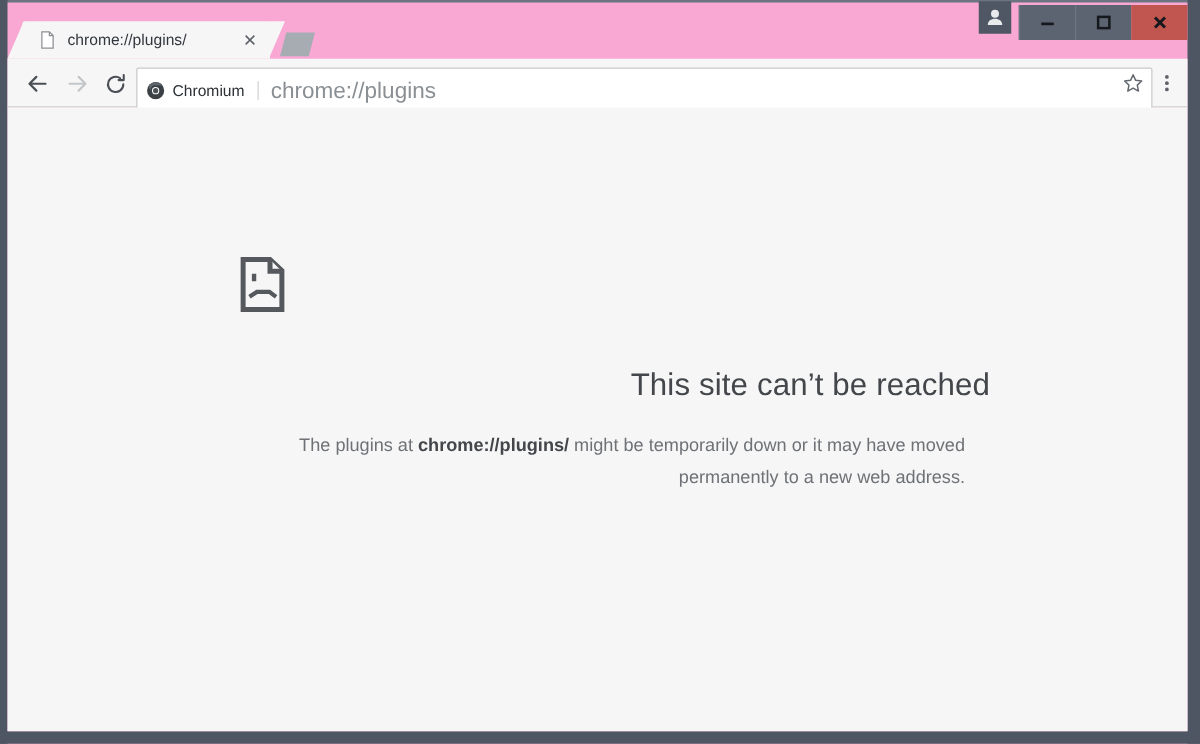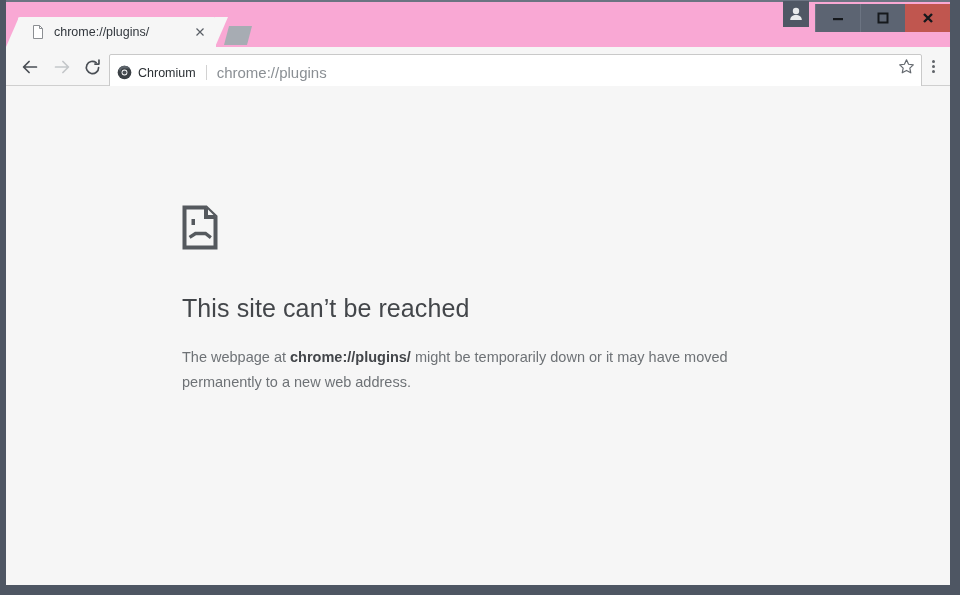--- a/index.html
+++ b/index.html
@@ -195,21 +195,21 @@
     white-space: nowrap;
   }
   #omnibox-separator {
     width: 1px;
     height: 15px;
     background: #d2d2d2;
     margin: 0 10px;
     flex-shrink: 0;
   }
   #omnibox-url {
-    font-size: 15px;
+    font-size: 18px;
     color: #8a8f94;
     white-space: nowrap;
     overflow: hidden;
   }
   #bookmark-star {
     position: absolute;
     right: 34px; top: 10px;
     width: 19px; height: 19px;
     cursor: pointer;
   }
@@ -235,23 +235,24 @@
   #page-content {
     position: absolute;
     left: 6px; top: 86px;
     width: 944px; height: 499px;
     background: #f6f6f6;
     overflow: hidden;
   }
 
   #error-container {
     position: absolute;
-    left: 176px;
+    left: 186px;
     top: 119px;
     width: 600px;
+    text-align: right;
   }
   #sad-page-icon {
     width: 36px; height: 45px;
     margin-bottom: 44px;
   }
   #error-heading {
     font-size: 25px;
     font-weight: normal;
     color: #43464a;
     margin: 0 0 22px 0;
@@ -391,18 +392,18 @@
         <svg viewBox="0 0 36 45" width="36" height="45">
           <path d="M2.5 2.5 H24 L33.5 11.5 V42.5 H2.5 Z" fill="none" stroke="#55595e" stroke-width="4"></path>
           <path d="M24 2.5 V12 H33.5" fill="#f6f6f6" stroke="#55595e" stroke-width="4"></path>
           <rect x="9.5" y="14" width="3.5" height="6" fill="#55595e"></rect>
           <path d="M9 31.5 L13.5 28.5 L23.5 28.5 L27.5 31.5" fill="none" stroke="#55595e" stroke-width="3.4" stroke-linecap="square"></path>
         </svg>
       </div>
 
       <h1 id="error-heading">This site can’t be reached</h1>
 
-      <p id="error-body"><span>The webpage at </span><b>chrome://plugins/</b><span> might be temporarily down or it may have moved permanently to a new web address.</span></p>
+      <p id="error-body"><span>The plugins at </span><b>chrome://plugins/</b><span> might be temporarily down or it may have moved permanently to a new web address.</span></p>
 
     </div>
   </div>
 
 </div>
 
 </body></html>

